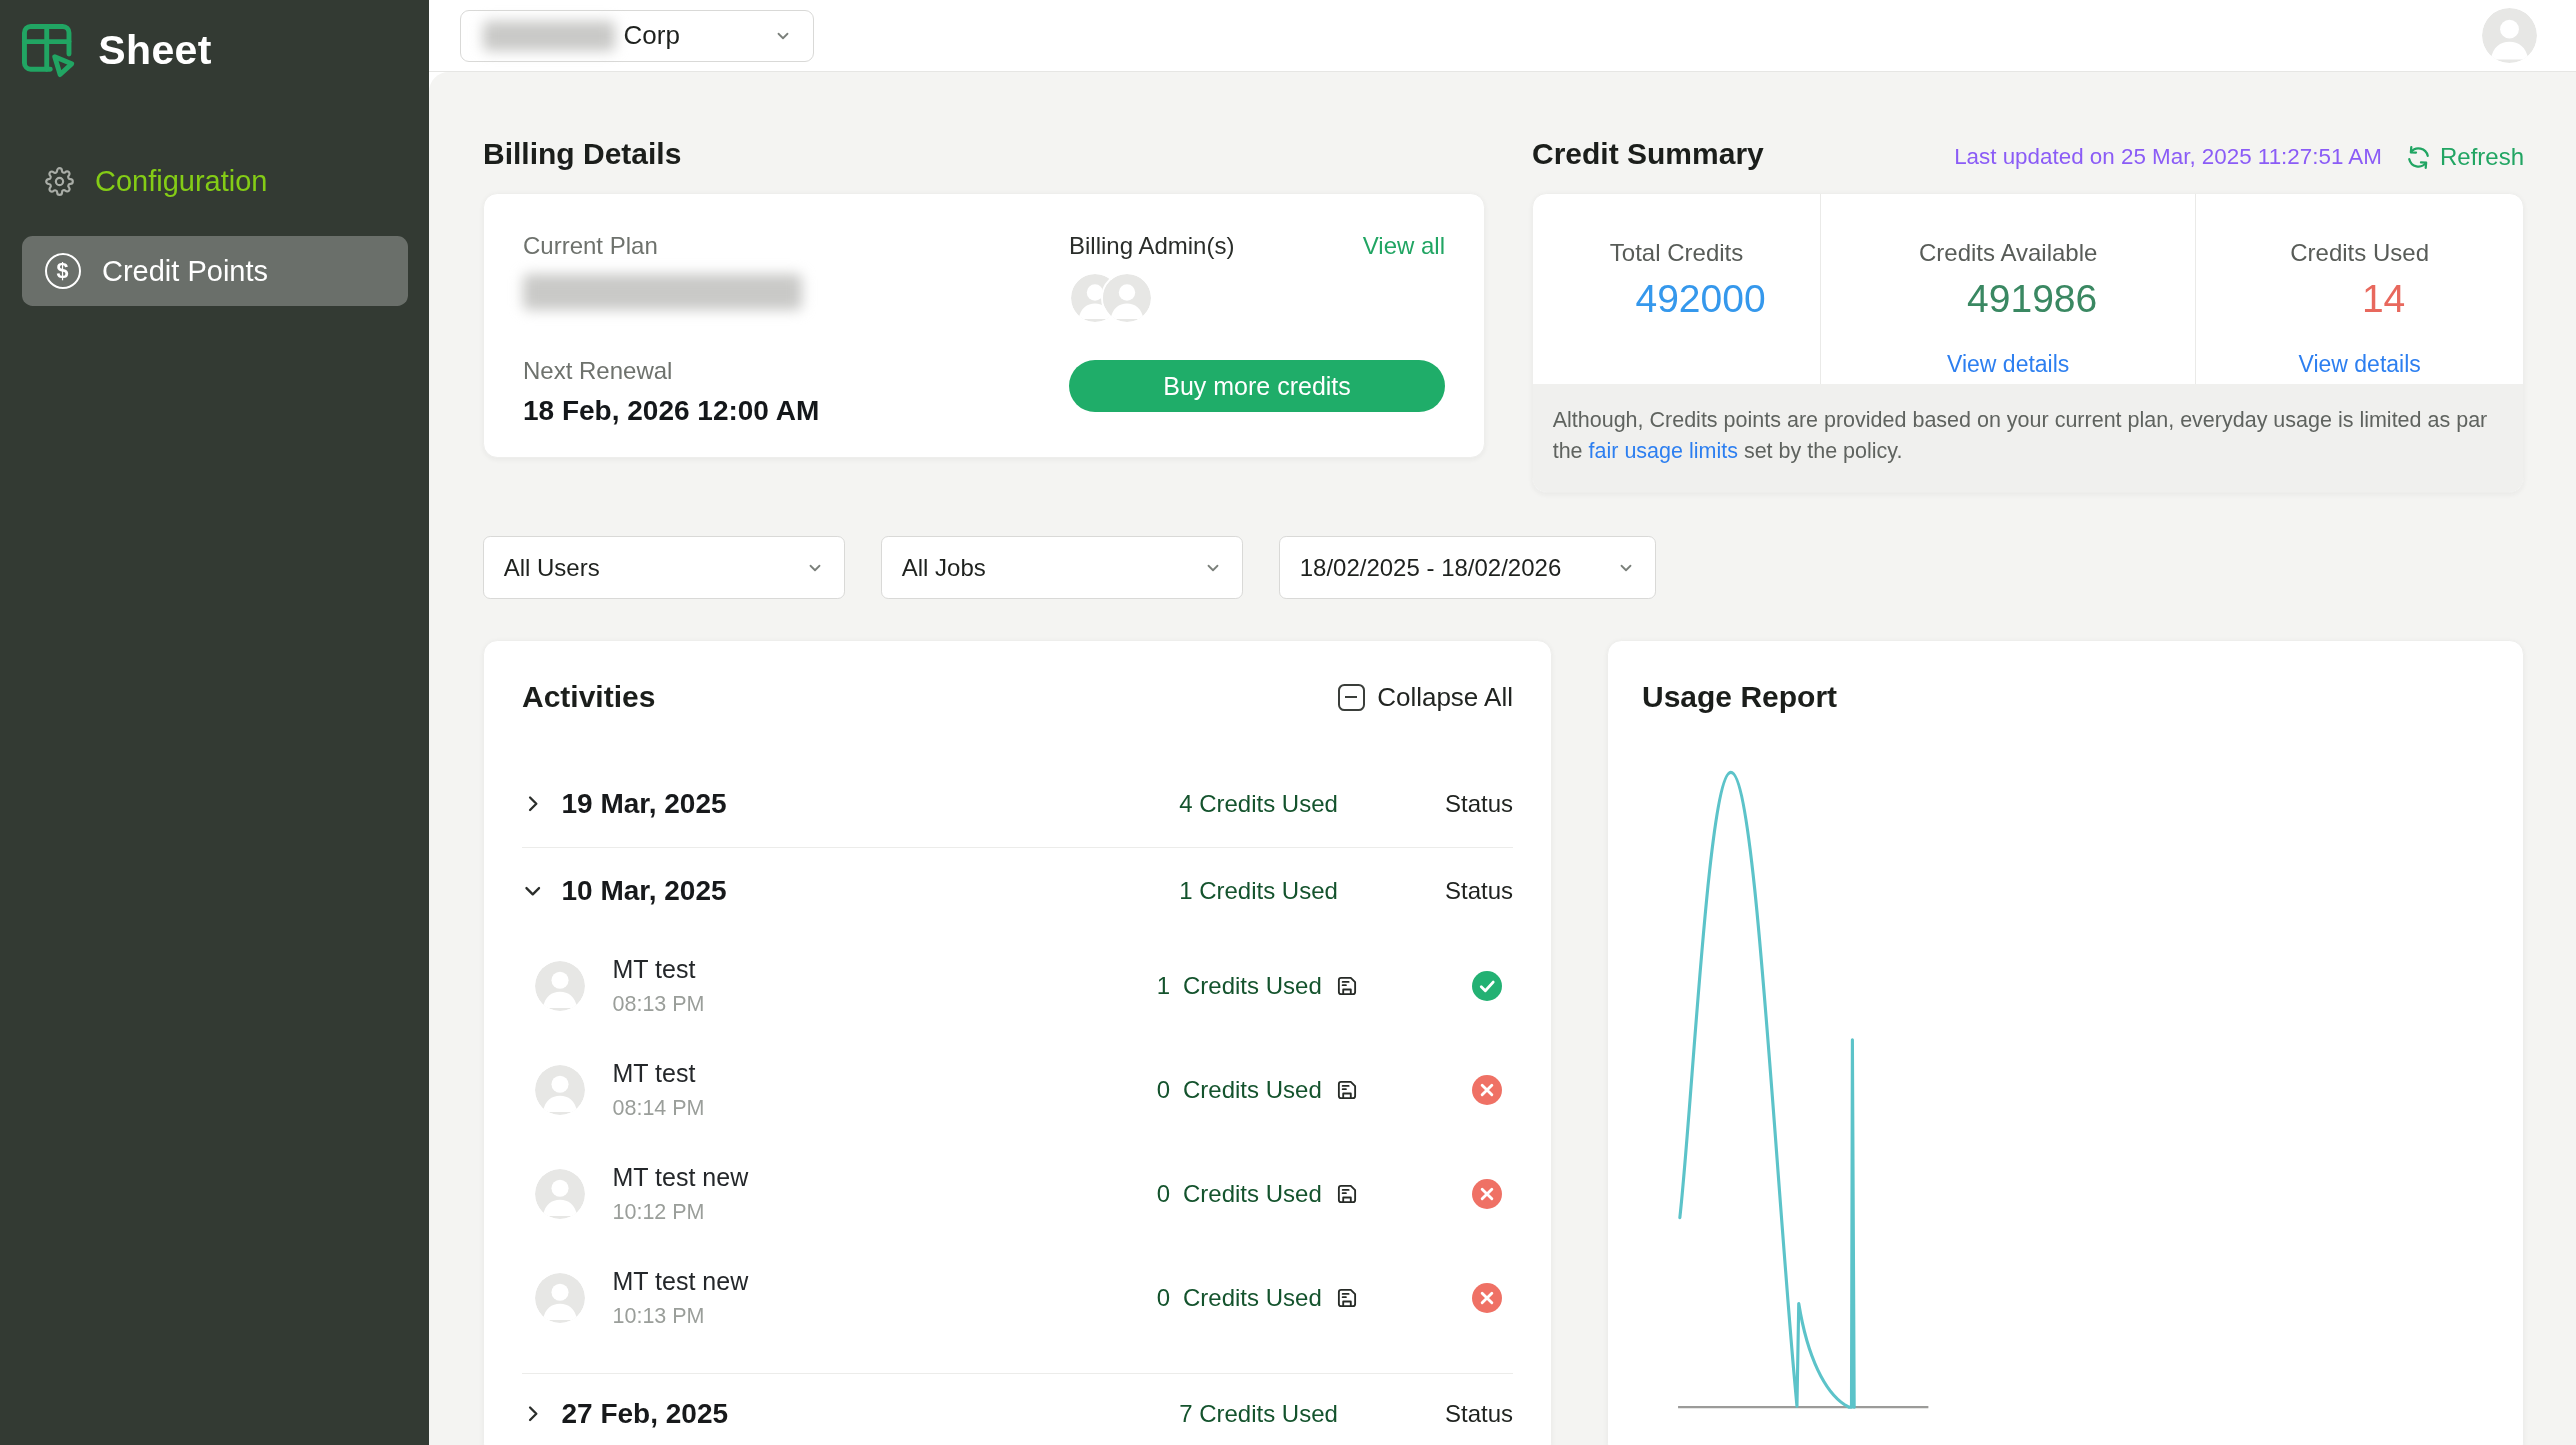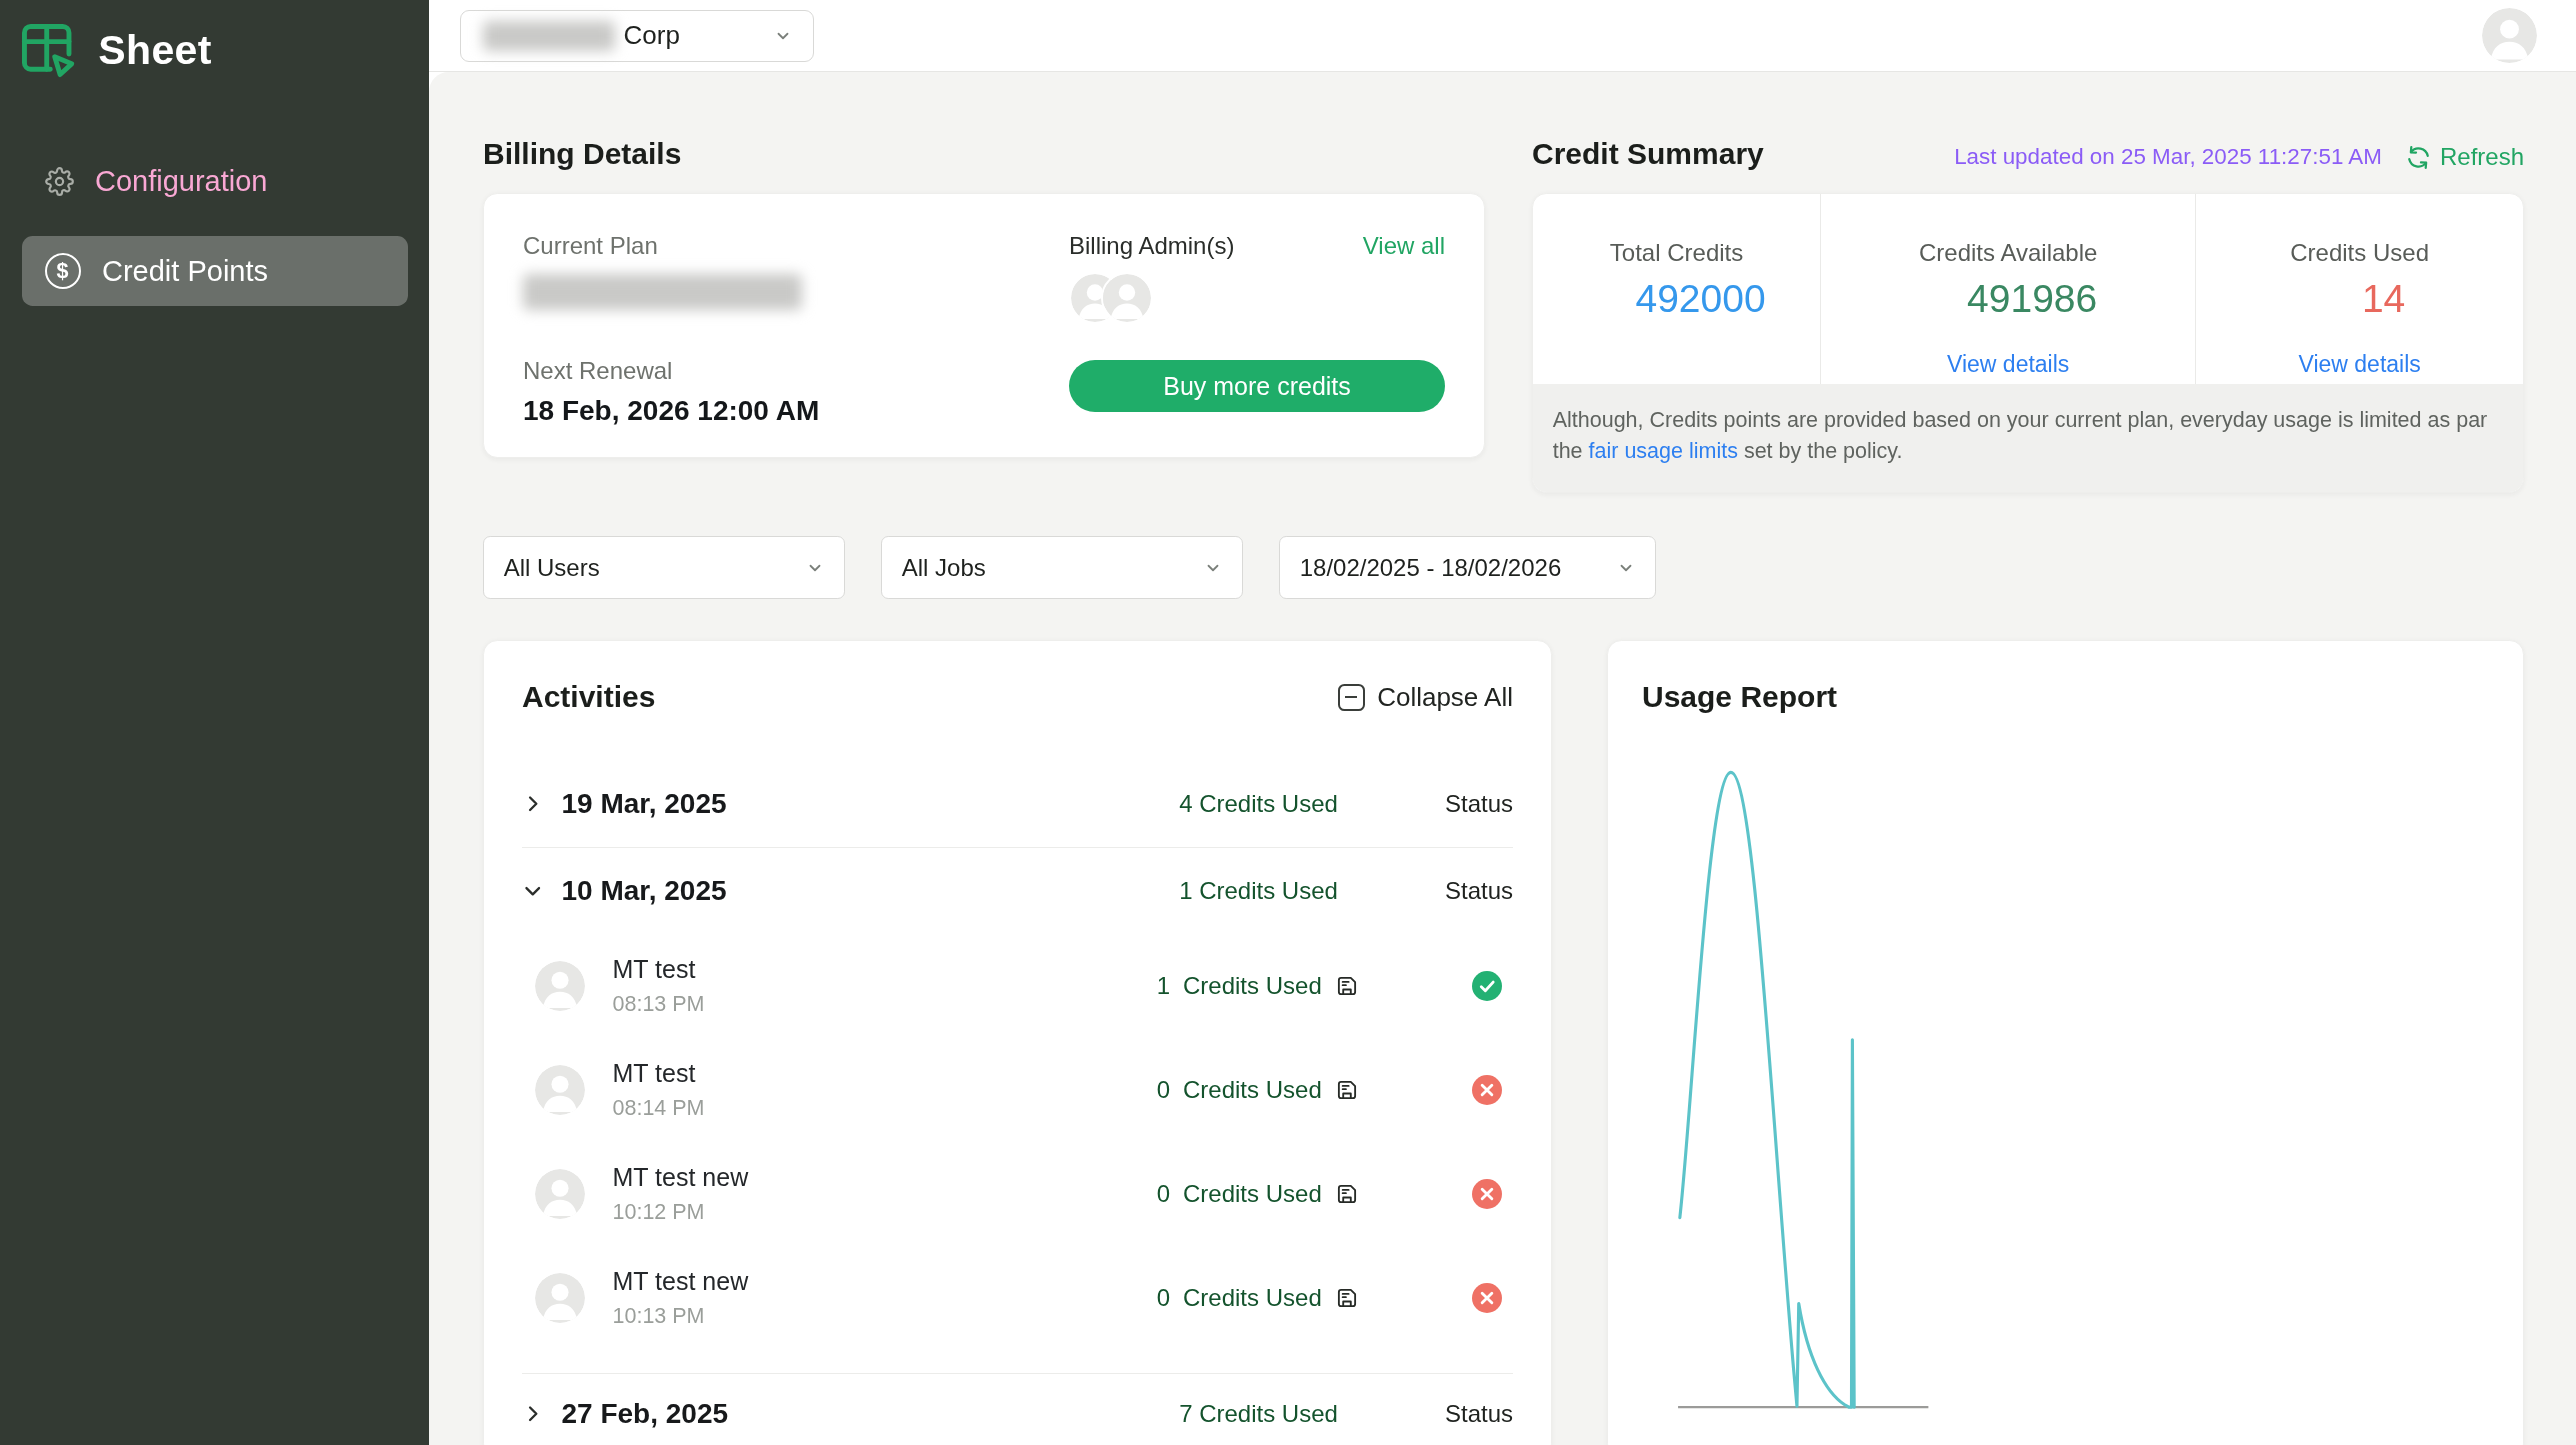--- a/index.html
+++ b/index.html
@@ -7,21 +7,21 @@
   body { font-family:"Liberation Sans", sans-serif; background:#ffffff; color:#1f221f; }
   .app { display:flex; width:2576px; height:1445px; }
 
   
   .sidebar { width:429px; flex-shrink:0; background:#333a33; color:#fff; }
   .logo-row { display:flex; align-items:center; gap:21.5px; padding:21.5px 0 0 19.7px; }
   .logo-ic { width:57px; height:57px; }
   .logo-text { font-size:41px; font-weight:700; color:#ffffff; letter-spacing:0.4px; }
   .nav { margin-top:68px; }
   .nav-item { display:flex; align-items:center; gap:21.5px; height:70px; margin:0 21.5px; padding:0 23px;
-              border-radius:10.7px; font-size:29px; color:#f9a8d4; cursor:pointer; }
+              border-radius:10.7px; font-size:29px; color:#84cc16; cursor:pointer; }
   .nav-item + .nav-item { margin-top:19.7px; }
   .nav-item.selected { background:rgba(255,255,255,0.27); color:#ffffff; }
   .gear-ic { width:29px; height:29px; stroke:#a9ada7; }
   .dollar-ic { width:36px; height:36px; border:2.7px solid #ffffff; border-radius:50%;
                display:flex; align-items:center; justify-content:center; font-size:21.5px; font-weight:700; color:#fff; }
 
   
   .main { flex:1; display:flex; flex-direction:column; background:#ffffff; }
   .topbar { height:72px; background:#fff; border-bottom:1.8px solid #e6e6e4; display:flex;
             align-items:center; justify-content:space-between; padding:0 39px 0 31px; flex-shrink:0; }

